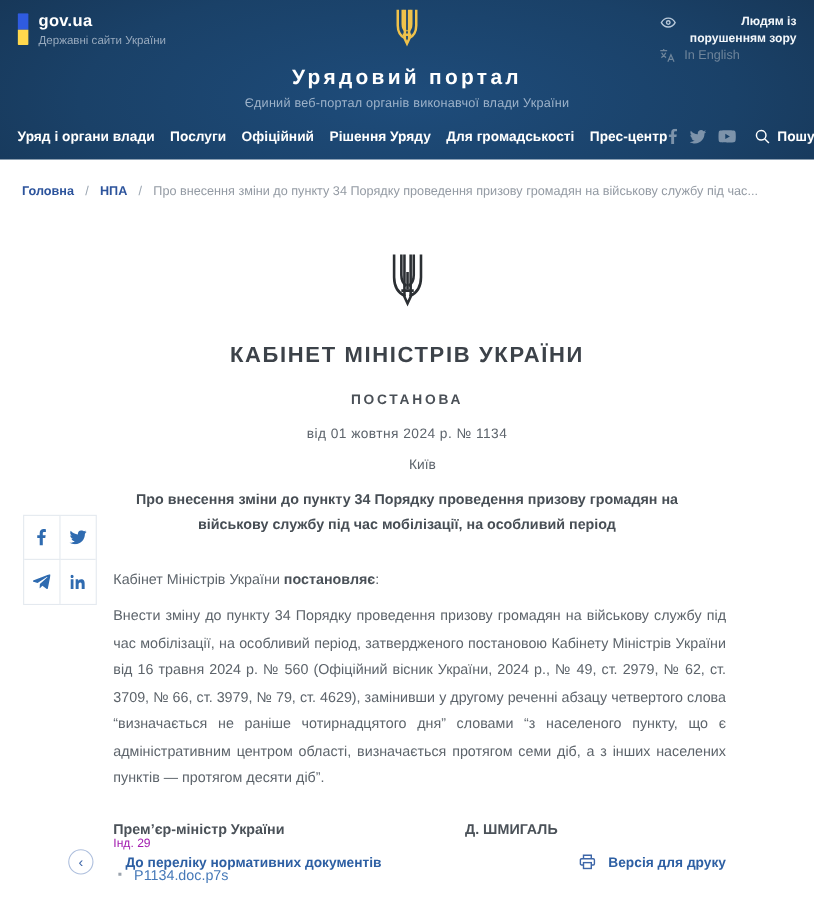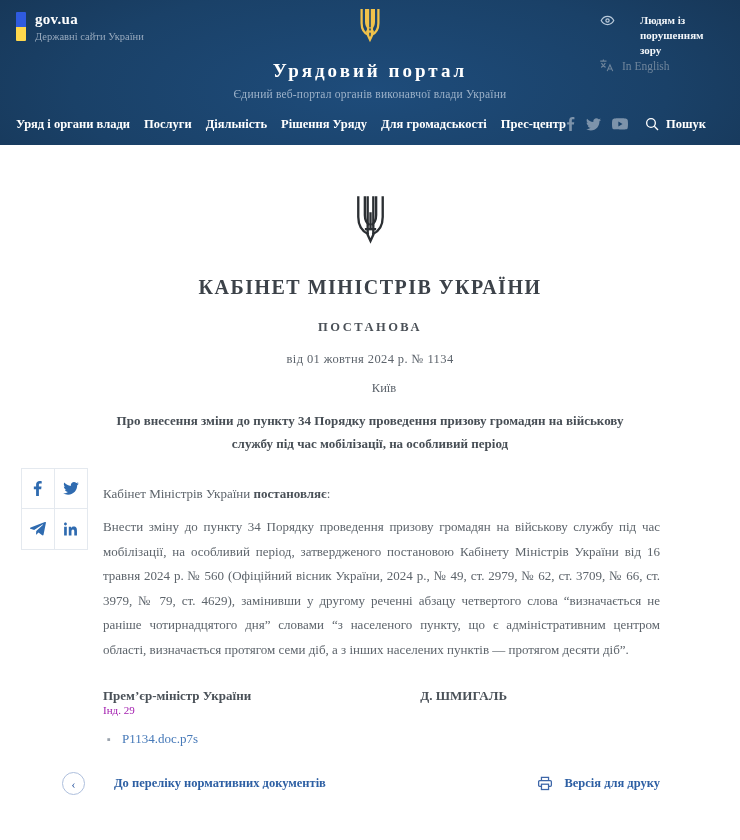--- a/index.html
+++ b/index.html
@@ -1,34 +1,34 @@
 <!DOCTYPE html>
 <html lang="uk"><head>
 <meta charset="utf-8">
 <style>
   * { margin:0; padding:0; box-sizing:border-box; }
   html,body { background:#fff; }
   body { font-family:"Liberation Sans", sans-serif; width:740px; }
-  .page { position:relative; width:740px; height:840px; background:#ffffff; overflow:hidden;font-family:Liberation Serif, serif; }
+  .page { position:relative; width:740px; height:840px; background:#ffffff; overflow:hidden; }
 
   
   .site-header {
     position:relative; height:145px;
     background:radial-gradient(ellipse 620px 220px at 50% 62%, #1e4c7b 0%, #1a4168 48%, #163453 82%, #142e4a 100%);
     color:#fff;
   }
   .header-top { position:absolute; top:12px; left:16px; display:flex; align-items:flex-start; gap:9px; }
   .flag-mark { width:10px; height:29px; display:flex; flex-direction:column; border-radius:1px; overflow:hidden; }
   .flag-mark .b { flex:1; background:#2f5be0; }
   .flag-mark .y { flex:1; background:#ffd84d; }
   .brand-name { font-size:15px; font-weight:bold; letter-spacing:.3px; line-height:15px; cursor:pointer; }
   .brand-tag { font-size:10.5px; color:#97a9bd; margin-top:4px; }
 
   .header-links { position:absolute; top:13px; right:16px; width:125px; }
-  .a11y-link { display:flex; gap:24px; align-items:flex-start; cursor:pointer; }
+  .a11y-link { display:flex; gap:1px; align-items:flex-start; cursor:pointer;text-align:right; }
   .a11y-link .txt { font-size:11px; font-weight:bold; line-height:15px; color:#f2f6fa; }
   .lang-link { display:flex; gap:8px; align-items:center; margin-left:0; color:#6f859b; font-size:11.5px; cursor:pointer; }
 
   .header-tryzub { position:absolute; top:7px; left:50%; transform:translateX(-50%); }
   .portal-title { position:absolute; top:60px; width:100%; text-align:center; font-size:19px; font-weight:bold; letter-spacing:3px; cursor:pointer; }
   .portal-subtitle { position:absolute; top:88px; width:100%; text-align:center; font-size:11.5px; color:#9db2c9; letter-spacing:.2px; }
 
   .nav-row { position:absolute; left:0; right:16px; top:110px; height:28px; display:flex; align-items:center; padding:0 18px 0 16px; }
   .nav-items { display:flex; gap:14px; }
   .nav-item { font-size:12.5px; font-weight:bold; color:#ffffff; cursor:pointer; white-space:nowrap; }
@@ -122,21 +122,21 @@
       </div>
     </div>
 
     <div class="portal-title">Урядовий портал</div>
     <div class="portal-subtitle">Єдиний веб-портал органів виконавчої влади України</div>
 
     <nav class="nav-row">
       <div class="nav-items">
         <span class="nav-item">Уряд і органи влади</span>
         <span class="nav-item">Послуги</span>
-        <span class="nav-item">Діяльність</span>
+        <span class="nav-item">Офіційний</span>
         <span class="nav-item">Рішення Уряду</span>
         <span class="nav-item">Для громадськості</span>
         <span class="nav-item">Прес-центр</span>
       </div>
       <div class="nav-right">
         <span class="soc">
           <svg width="9" height="14" viewBox="0 0 9 16" fill="#7d93aa">
               <path d="M6 16V8.7h2.4l.4-2.8H6V4.1c0-.8.2-1.4 1.4-1.4H9V.2C8.7.1 7.8 0 6.8 0 4.6 0 3 1.3 3 3.8v2.1H.6v2.8H3V16h3z"></path>
             </svg>
         </span>
@@ -156,20 +156,27 @@
                 <circle cx="10.5" cy="10.5" r="6.5"></circle>
                 <path d="M15.5 15.5 L21 21"></path>
               </svg>
           </span>
           <span class="lbl">Пошук</span>
         </span>
       </div>
     </nav>
   </header>
 
+  <div class="breadcrumb">
+    <a>Головна</a>
+    <span class="sep">/</span>
+    <a>НПА</a>
+    <span class="sep">/</span>
+    <span class="tail">Про внесення зміни до пункту 34 Порядку проведення призову громадян на військову службу під час...</span>
+  </div>
 
   <div style="position:absolute; left:21px; top:468px; width:67px; display:grid; grid-template-columns:1fr 1fr; border:1px solid #e4e9ef;">
     <div style="height:40px; display:flex; align-items:center; justify-content:center; border-right:1px solid #e4e9ef; border-bottom:1px solid #e4e9ef;">
       <svg width="9" height="15" viewBox="0 0 9 16" fill="#2f6bb0">
           <path d="M6 16V8.7h2.4l.4-2.8H6V4.1c0-.8.2-1.4 1.4-1.4H9V.2C8.7.1 7.8 0 6.8 0 4.6 0 3 1.3 3 3.8v2.1H.6v2.8H3V16h3z"></path>
         </svg>
     </div>
     <div style="height:40px; display:flex; align-items:center; justify-content:center; border-bottom:1px solid #e4e9ef;">
       <svg width="16" height="13" viewBox="0 0 24 20" fill="#2f6bb0">
           <path d="M24 2.3c-.9.4-1.8.7-2.8.8 1-.6 1.8-1.6 2.1-2.7-.9.6-2 1-3.1 1.2C19.3.6 18 0 16.6 0c-2.7 0-4.9 2.2-4.9 4.9 0 .4 0 .8.1 1.1C7.7 5.8 4.1 3.9 1.7.9c-.4.7-.7 1.6-.7 2.5 0 1.7.9 3.2 2.2 4.1-.8 0-1.6-.2-2.2-.6v.1c0 2.4 1.7 4.4 3.9 4.8-.4.1-.8.2-1.3.2-.3 0-.6 0-.9-.1.6 2 2.4 3.4 4.6 3.4-1.7 1.3-3.8 2.1-6.1 2.1-.4 0-.8 0-1.2-.1 2.2 1.4 4.8 2.2 7.5 2.2 9.1 0 14-7.5 14-14v-.6c1-.7 1.8-1.6 2.5-2.6z"></path>

